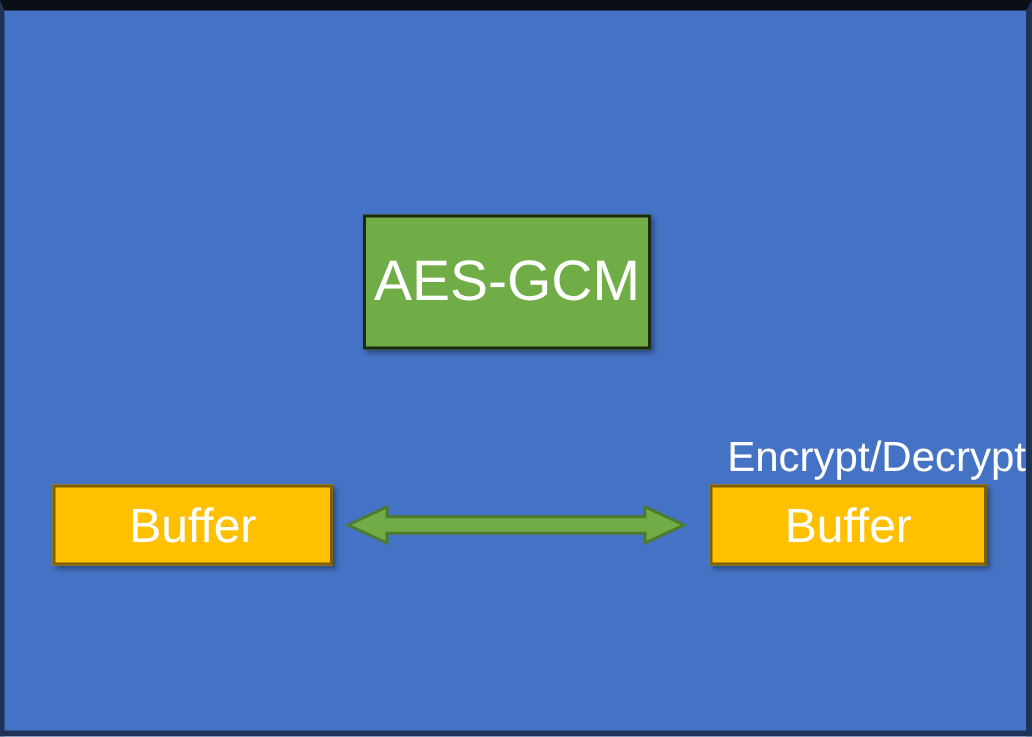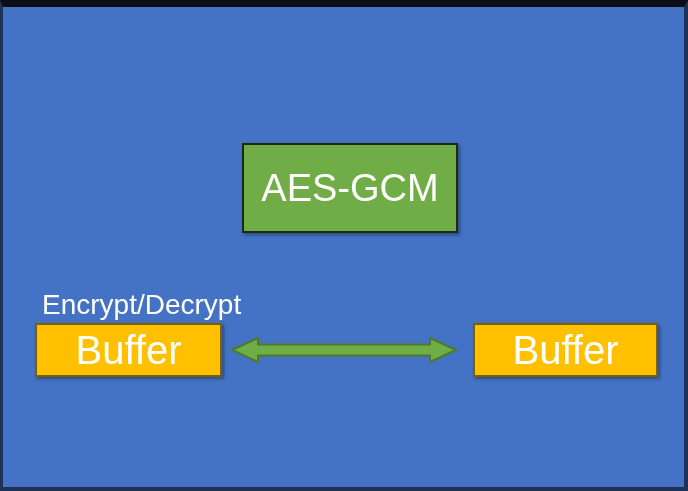--- a/index.html
+++ b/index.html
@@ -28,41 +28,41 @@
     text-align: center;
     color: var(--text, #FFFFFF);
     font-size: 38px;
     line-height: 44px;
     letter-spacing: 0px;
   }
   .process-box {
     position: absolute;
     left: 239px;
     top: 136px;
-    width: 216px;
+    width: 192px;
     height: 90px;
     box-sizing: border-box;
     background: var(--process_fill, #70AD47);
     border: 2.5px solid var(--process_border, #1C2B10);
     box-shadow: 2px 2px 3px rgba(0,0,0,0.35);
     display: flex;
     align-items: center;
     justify-content: center;
   }
   .process-box span {
     color: var(--text, #FFFFFF);
     font-size: 38px;
     white-space: nowrap;
   }
   .arrow-label {
     position: absolute;
     top: 281px;
     left: 0;
     right: 0;
-    text-align: left;
+    text-align: right;
     color: var(--text, #FFFFFF);
     font-size: 28px;
     line-height: 34px;
     padding-left: 39px;
   }
   .arrow-svg {
     position: absolute;
     left: 227px;
     top: 329px;
     width: 228px;
@@ -84,21 +84,21 @@
     border: 2.5px solid var(--buffer_border, #7F6000);
     box-shadow: 2px 2px 3px rgba(0,0,0,0.35);
     display: flex;
     align-items: center;
     justify-content: center;
   }
   .buffer-left  { left: 32px;  width: 187px; }
   .buffer-right { left: 470px; width: 185px; }
   .buffer-box span {
     color: var(--text, #FFFFFF);
-    font-size: 40px;
+    font-size: 32px;
     white-space: nowrap;
   }
 </style>
 </head>
 <body>
 
 <div class="canvas">
 
 
   <div class="process-box">

